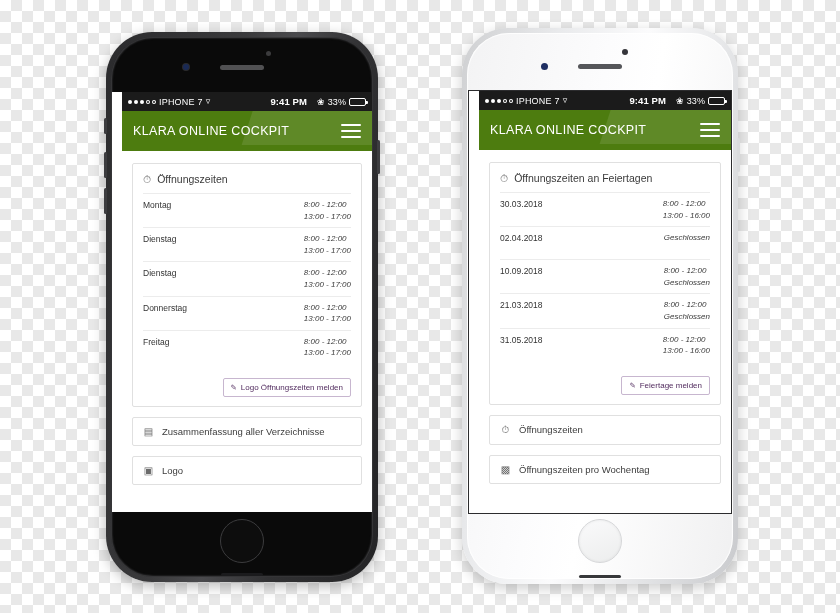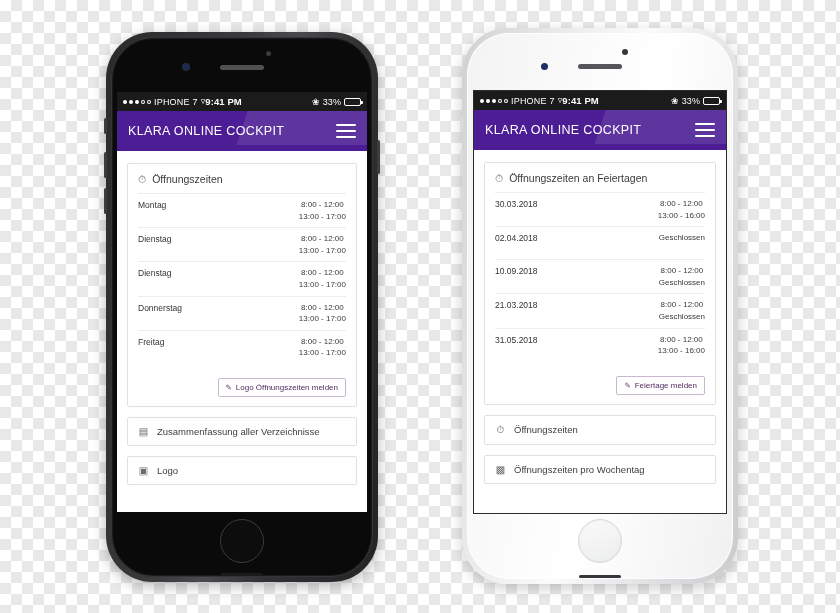--- a/index.html
+++ b/index.html
@@ -136,20 +136,21 @@
   .blk .bottom-line { background: #1b1b1d; }
   .wht .bottom-line { background: #37383a; }
 
   
   .screen {
     position: absolute;
     left: 50%;
     transform: translateX(-50%);
     background: #ffffff;
     overflow: hidden;
+    padding-left: 10px;
   }
   .blk .screen { top: 55px; width: 250px; height: 420px; }
   .wht .screen {
     top: 57px; width: 252px; height: 422px;
     border: 1px solid #2c2c2e;
     box-sizing: content-box;
   }
 
   
   .statusbar {
@@ -164,21 +165,21 @@
     letter-spacing: 0.1px;
   }
   .sb-left { display: flex; align-items: center; gap: 3px; }
   .dots { display: flex; align-items: center; gap: 2px; }
   .dot { width: 4px; height: 4px; border-radius: 50%; background: #ffffff; }
   .dot.hollow { background: transparent; box-shadow: inset 0 0 0 1px #ffffff; }
   .carrier { font-size: 9px; letter-spacing: 0.2px; }
   .wifi-ico { font-size: 9px; line-height: 1; }
   .sb-center {
     flex: 1;
-    text-align: left;
+    text-align: right;
     font-size: 9.5px;
     font-weight: bold;
     letter-spacing: 0.1px;
     padding-right: 10px;
   }
   .sb-right { display: flex; align-items: center; gap: 3px; }
   .bt-ico { font-size: 9px; }
   .batt-pct { font-size: 9px; }
   .batt {
     width: 17px; height: 8px;
@@ -194,21 +195,21 @@
     right: -3px; top: 2px;
     width: 2px; height: 3px;
     background: #ffffff;
     border-radius: 0 1px 1px 0;
   }
   .batt-fill { height: 100%; width: 33%; background: #ffffff; border-radius: 1px; }
 
   
   .appbar {
     height: 40px;
-    background: #4c1d95;
+    background: #4d7c0f;
     display: flex;
     align-items: center;
     justify-content: space-between;
     padding: 0 11px;
     position: relative;
     overflow: hidden;
   }
   .appbar::after {
     content: "";
     position: absolute;
@@ -270,23 +271,24 @@
     padding: 5px 0 5px 0;
     min-height: 22px;
   }
   .row .label {
     font-size: 8.5px;
     color: #333333;
     padding-top: 1px;
     text-align: right;
   }
   .row .times {
-    text-align: center;
+    text-align: left;
     font-size: 8px;
     color: #3a3a3a;
+    font-style: italic;
     line-height: 1.45;
   }
 
   .card-action {
     display: flex;
     justify-content: flex-end;
     padding: 6px 10px 9px 10px;
   }
   .btn-outline {
     border: 1px solid #c7b6cf;

